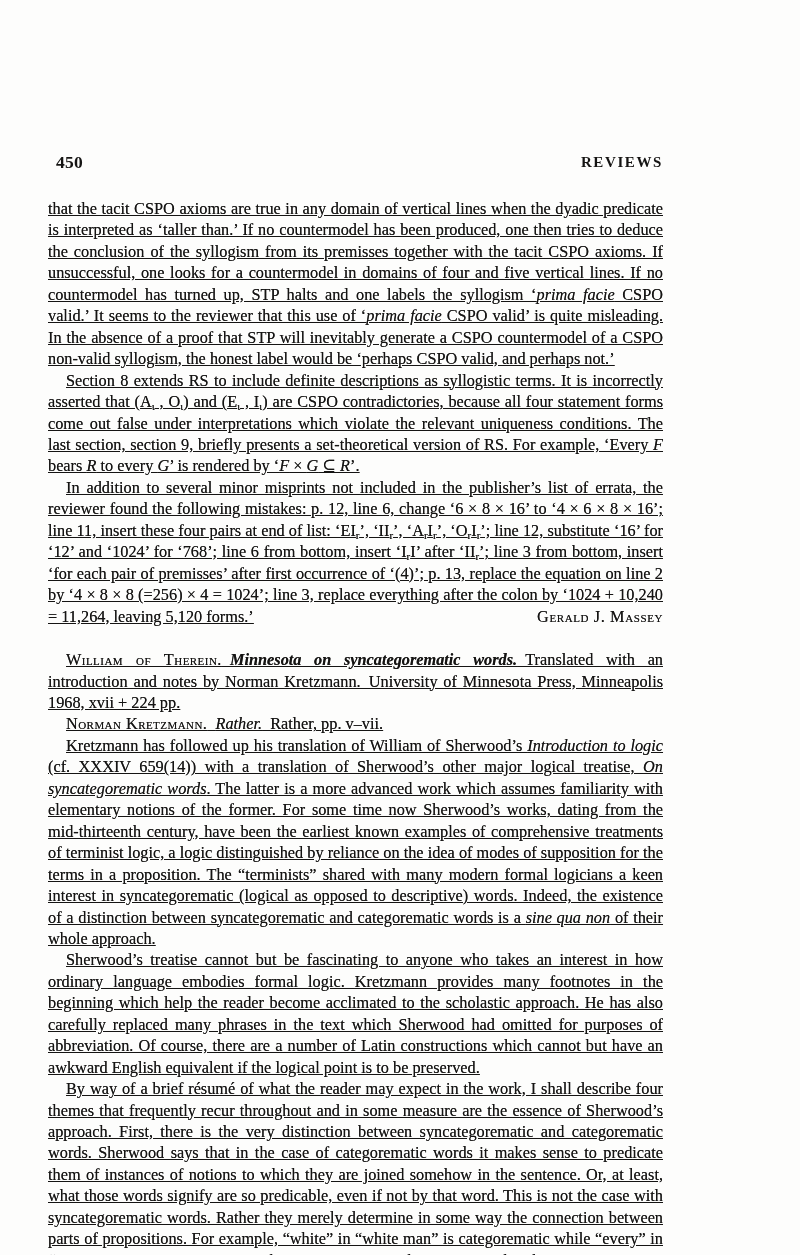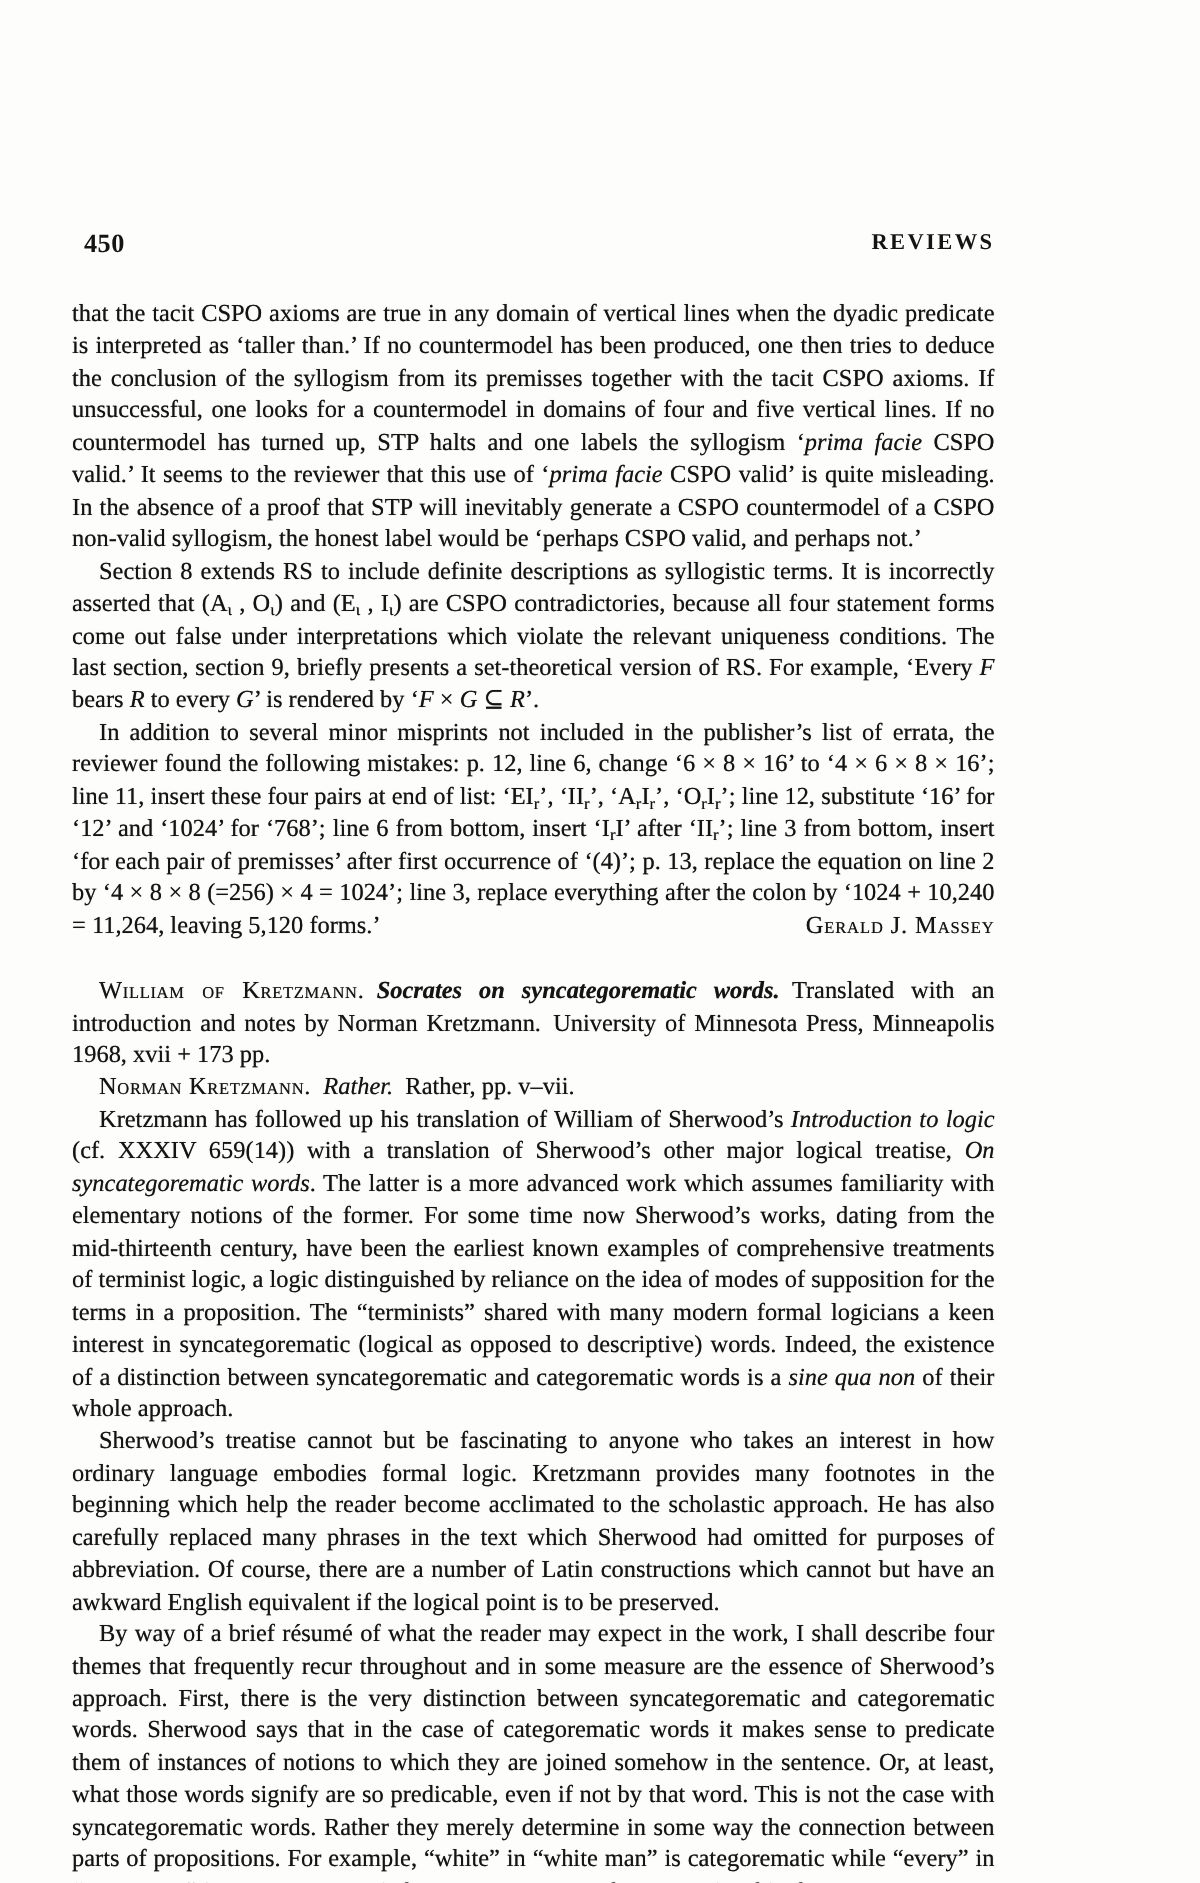--- a/index.html
+++ b/index.html
@@ -48,20 +48,21 @@
   }
   .body-text {
     font-size: 16.3px;
     line-height: 21.45px;
     text-align: justify;
     text-shadow: 0 0 0.45px rgba(10,10,10,0.72);
   }
   .body-text p {
     margin: 0;
     padding: 0;
+    text-decoration: underline;
   }
   p.ind, p.bib {
     text-indent: 18px;
   }
   p.gap-before {
     margin-top: 22px;
   }
   .i  { font-style: italic; }
   .bi { font-style: italic; font-weight: 700; }
   .sc { font-variant: small-caps; letter-spacing: 0.45px; }
@@ -83,19 +84,19 @@
 
 <div class="page">
   <div class="running-header">
     <span class="page-number">450</span>
     <span class="running-title">REVIEWS</span>
   </div>
   <div class="body-text" id="review-body">
       <p class="cont"><span>that the tacit CSPO axioms are true in any domain of vertical lines when the dyadic predicate is interpreted as ‘taller than.’ If no countermodel has been produced, one then tries to deduce the conclusion of the syllogism from its premisses together with the tacit CSPO axioms. If unsuccessful, one looks for a countermodel in domains of four and five vertical lines. If no countermodel has turned up, STP halts and one labels the syllogism ‘</span><span class="i">prima facie</span><span> CSPO valid.’ It seems to the reviewer that this use of ‘</span><span class="i">prima facie</span><span> CSPO valid’ is quite misleading. In the absence of a proof that STP will inevitably generate a CSPO countermodel of a CSPO non-valid syllogism, the honest label would be ‘perhaps CSPO valid, and perhaps not.’</span></p>
       <p class="ind"><span>Section 8 extends RS to include definite descriptions as syllogistic terms. It is incorrectly asserted that (A</span><sub>ι</sub><span> , O</span><sub>ι</sub><span>) and (E</span><sub>ι</sub><span> , I</span><sub>ι</sub><span>) are CSPO contradictories, because all four statement forms come out false under interpretations which violate the relevant uniqueness conditions. The last section, section 9, briefly presents a set-theoretical version of RS. For example, ‘Every </span><span class="i">F</span><span> bears </span><span class="i">R</span><span> to every </span><span class="i">G</span><span>’ is rendered by ‘</span><span class="i">F</span><span> × </span><span class="i">G</span><span> ⊆ </span><span class="i">R</span><span>’.</span></p>
       <p class="ind"><span>In addition to several minor misprints not included in the publisher’s list of errata, the reviewer found the following mistakes: p. 12, line 6, change ‘6 × 8 × 16’ to ‘4 × 6 × 8 × 16’; line 11, insert these four pairs at end of list: ‘EI</span><sub>r</sub><span>’, ‘II</span><sub>r</sub><span>’, ‘A</span><sub>r</sub><span>I</span><sub>r</sub><span>’, ‘O</span><sub>r</sub><span>I</span><sub>r</sub><span>’; line 12, substitute ‘16’ for ‘12’ and ‘1024’ for ‘768’; line 6 from bottom, insert ‘I</span><sub>r</sub><span>I’ after ‘II</span><sub>r</sub><span>’; line 3 from bottom, insert ‘for each pair of premisses’ after first occurrence of ‘(4)’; p. 13, replace the equation on line 2 by ‘4 × 8 × 8 (=256) × 4 = 1024’; line 3, replace everything after the colon by ‘1024 + 10,240 = 11,264, leaving 5,120 forms.’</span><span class="signature">Gerald J. Massey</span></p>
-      <p class="bib gap-before"><span class="sc">William of Kretzmann.</span><span> </span><span class="bi">Socrates on syncategorematic words.</span><span> Translated with an introduction and notes by Norman Kretzmann. University of Minnesota Press, Minneapolis 1968, xvii + 173 pp.</span></p>
+      <p class="bib gap-before"><span class="sc">William of Therein.</span><span> </span><span class="bi">Minnesota on syncategorematic words.</span><span> Translated with an introduction and notes by Norman Kretzmann. University of Minnesota Press, Minneapolis 1968, xvii + 224 pp.</span></p>
       <p class="bib"><span class="sc">Norman Kretzmann.</span><span> </span><span class="i">Rather.</span><span> Rather, pp. v–vii.</span></p>
       <p class="ind"><span>Kretzmann has followed up his translation of William of Sherwood’s </span><span class="i">Introduction to logic</span><span> (cf. XXXIV 659(14)) with a translation of Sherwood’s other major logical treatise, </span><span class="i">On syncategorematic words</span><span>. The latter is a more advanced work which assumes familiarity with elementary notions of the former. For some time now Sherwood’s works, dating from the mid-thirteenth century, have been the earliest known examples of comprehensive treatments of terminist logic, a logic distinguished by reliance on the idea of modes of supposition for the terms in a proposition. The “terminists” shared with many modern formal logicians a keen interest in syncategorematic (logical as opposed to descriptive) words. Indeed, the existence of a distinction between syncategorematic and categorematic words is a </span><span class="i">sine qua non</span><span> of their whole approach.</span></p>
       <p class="ind"><span>Sherwood’s treatise cannot but be fascinating to anyone who takes an interest in how ordinary language embodies formal logic. Kretzmann provides many footnotes in the beginning which help the reader become acclimated to the scholastic approach. He has also carefully replaced many phrases in the text which Sherwood had omitted for purposes of abbreviation. Of course, there are a number of Latin constructions which cannot but have an awkward English equivalent if the logical point is to be preserved.</span></p>
       <p class="ind"><span>By way of a brief résumé of what the reader may expect in the work, I shall describe four themes that frequently recur throughout and in some measure are the essence of Sherwood’s approach. First, there is the very distinction between syncategorematic and categorematic words. Sherwood says that in the case of categorematic words it makes sense to predicate them of instances of notions to which they are joined somehow in the sentence. Or, at least, what those words signify are so predicable, even if not by that word. This is not the case with syncategorematic words. Rather they merely determine in some way the connection between parts of propositions. For example, “white” in “white man” is categorematic while “every” in “every man” is syncategorematic because we can say that a man is white but we cannot say a man is universal (see pages 15–16 of XXXIV 659(14)). Sherwood frequently shows how the same word can be used both categorematically and syncategorematically. For example, “alone” in “Socrates eats alone” is categorematic since it signifies there a manner of eating, i.e., what it signifies is predicable of an instance of eating. But in “Socrates alone eats” it is syncategore-</span></p>
     </div>
 </div>
 
 </body></html>

